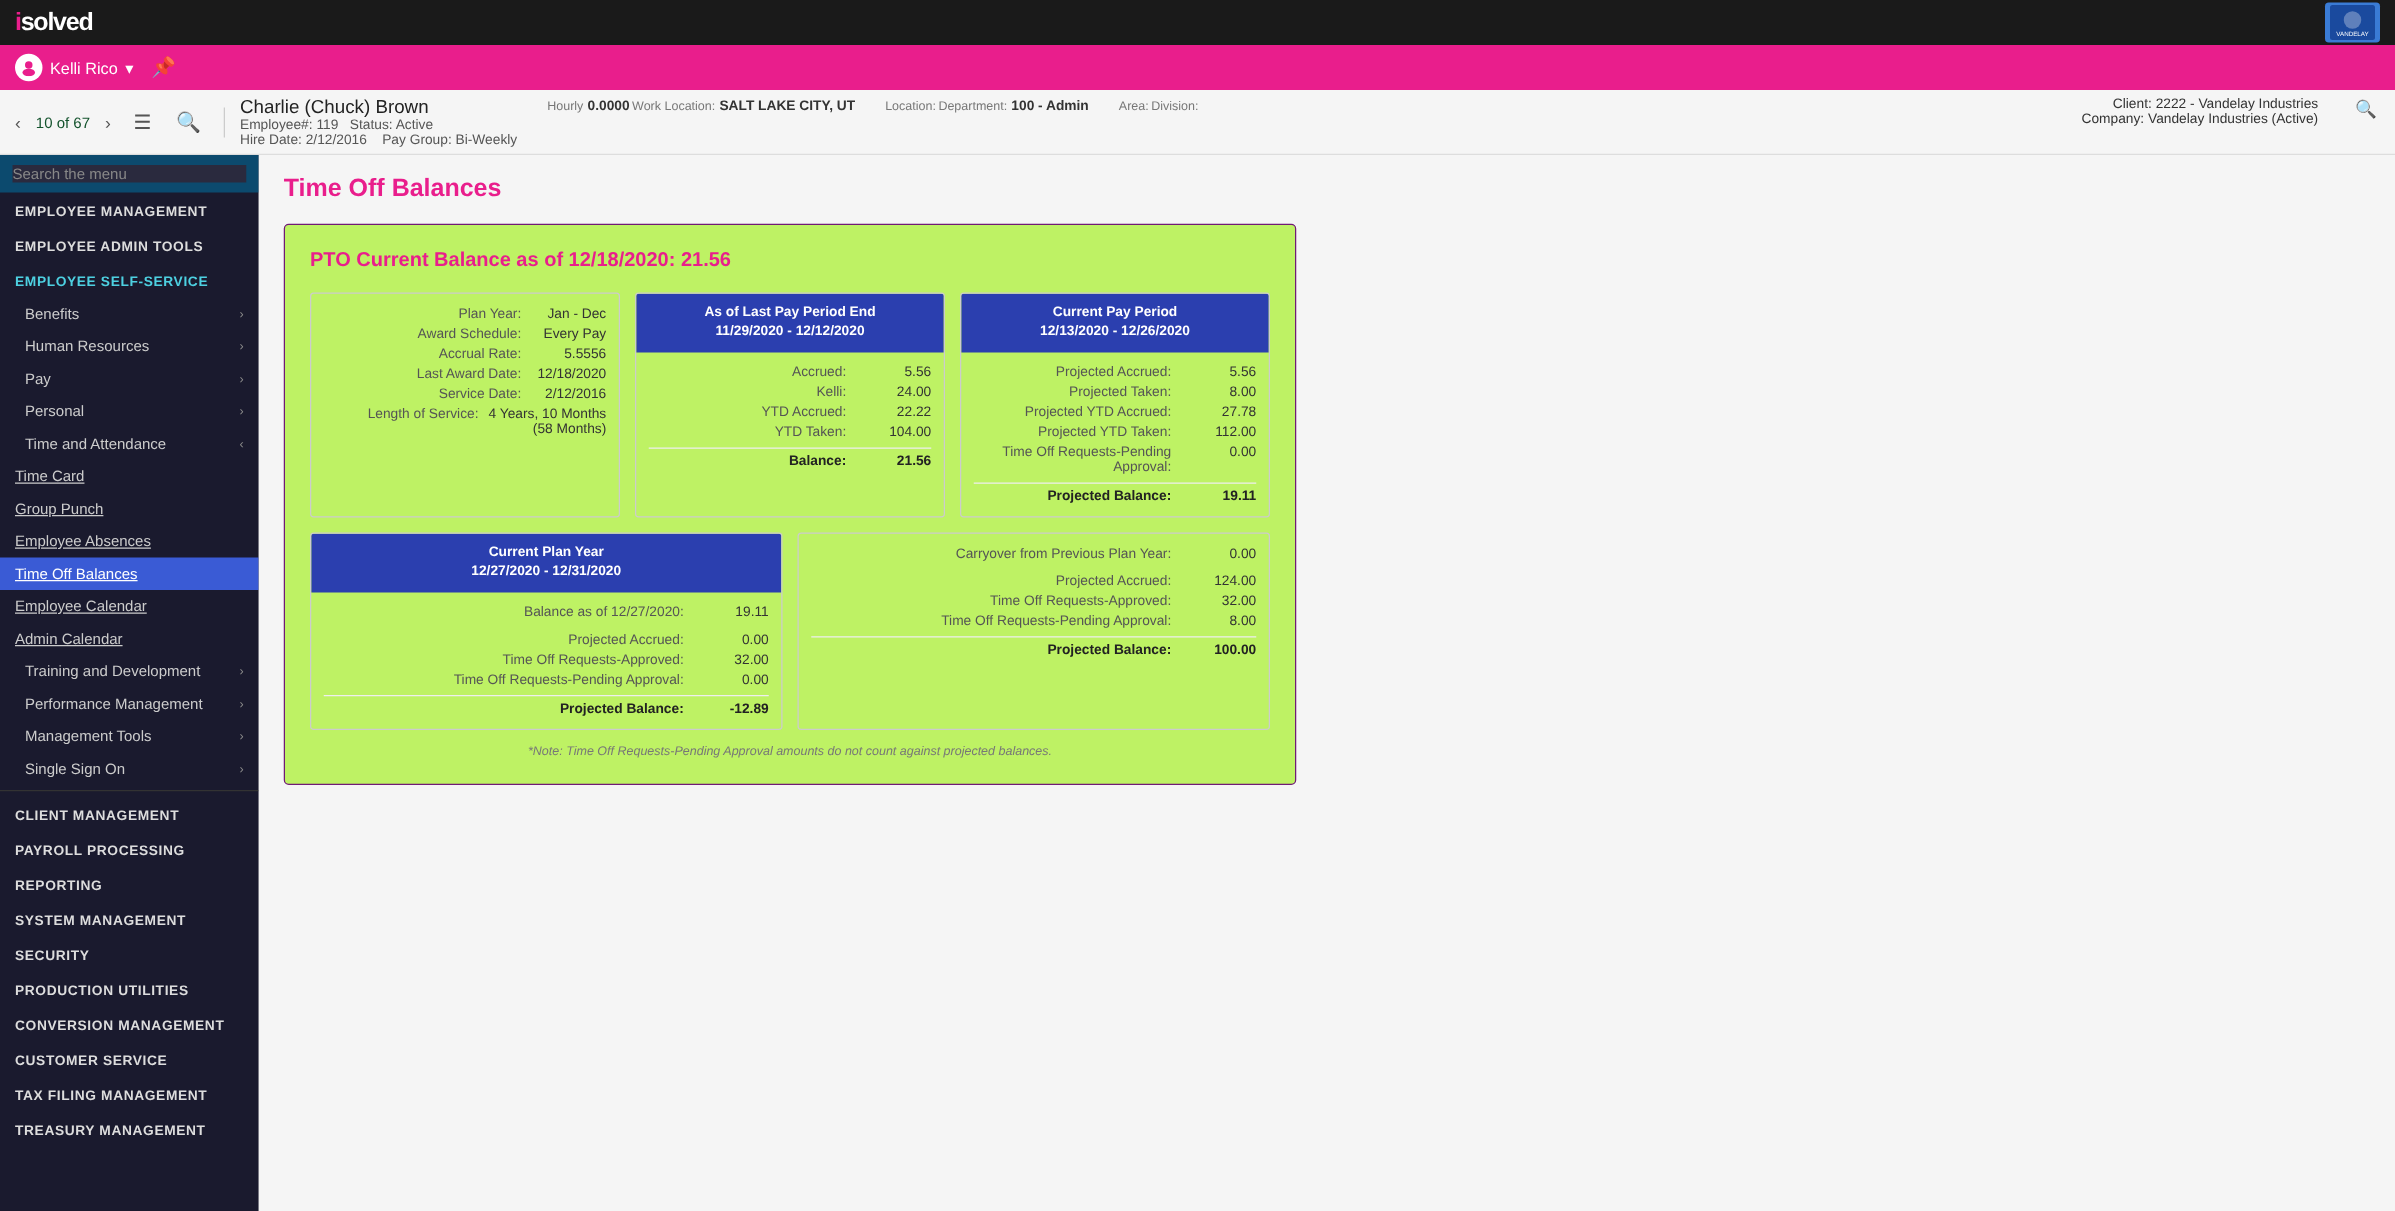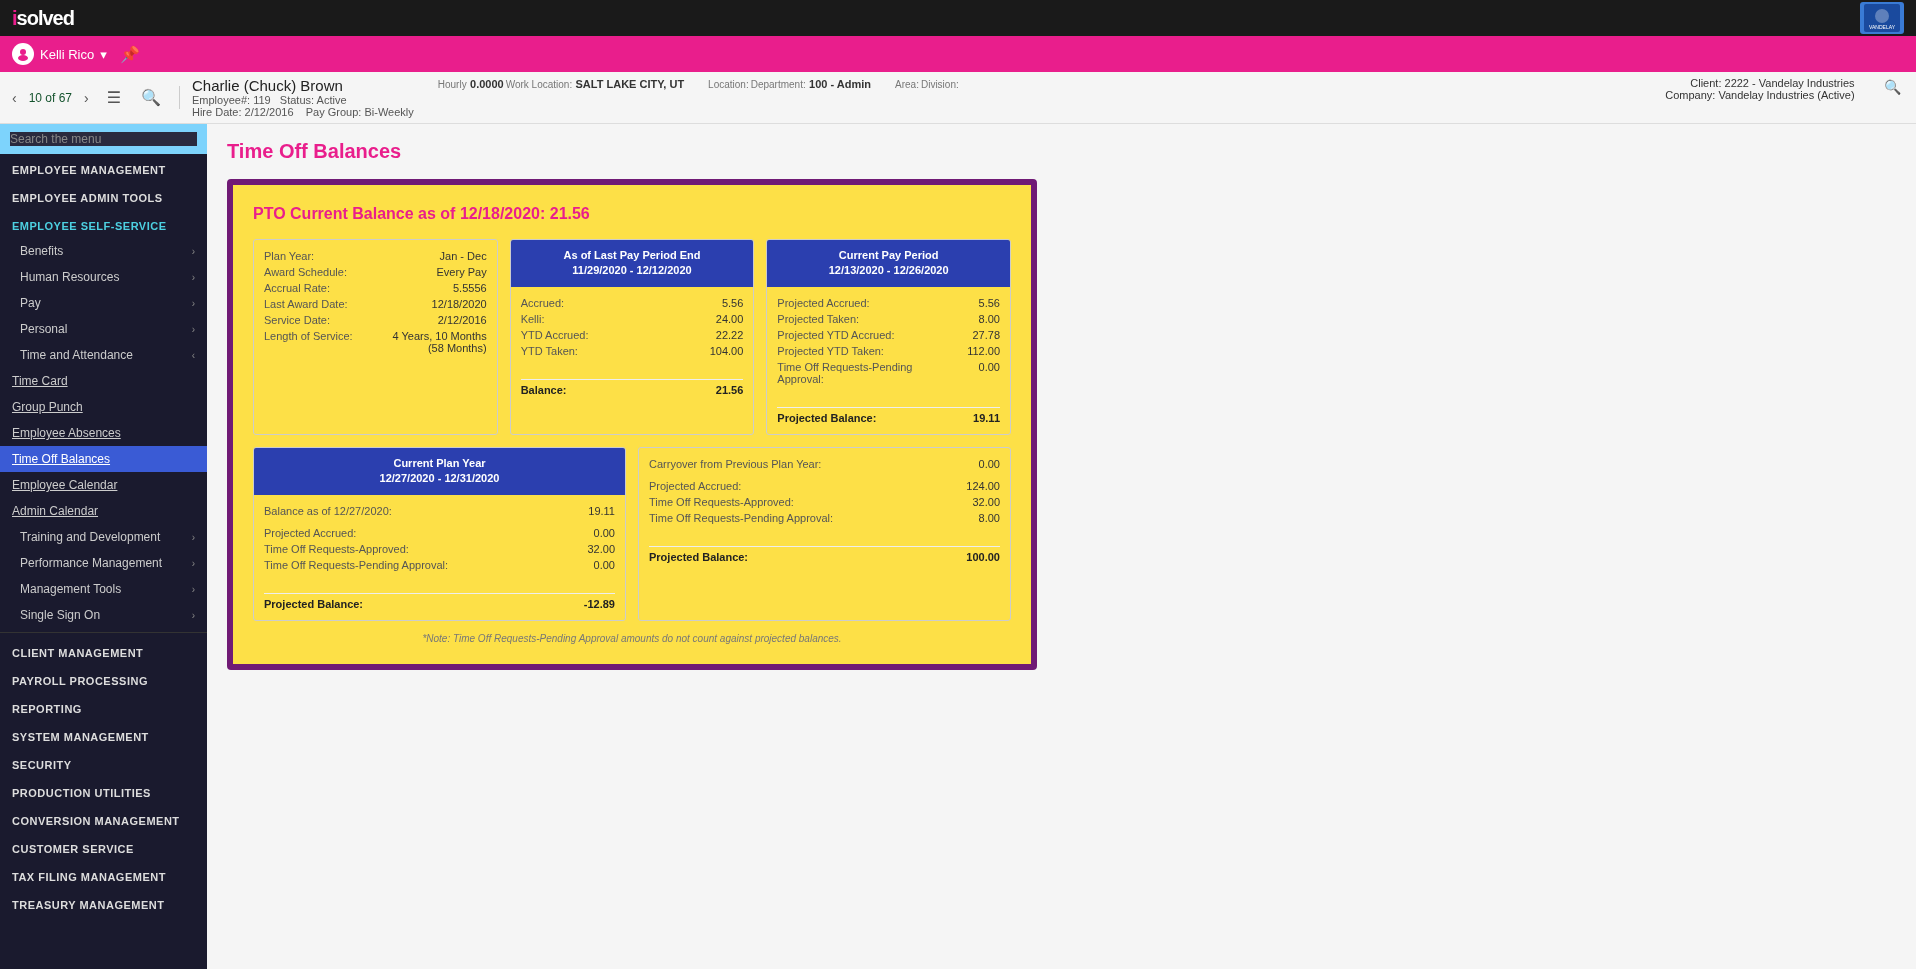--- a/index.html
+++ b/index.html
@@ -141,21 +141,21 @@
     
     .sidebar {
       width: 207px;
       min-width: 207px;
       background: #1a1a2e;
       overflow-y: auto;
       display: flex;
       flex-direction: column;
     }
     .sidebar-search {
-      background: #7dd3fc;
+      background: #0c4a6e;
       padding: 8px 10px;
     }
     .sidebar-search input {
       width: 100%;
       background: #2a2a3e;
       border: none;
       color: #aaa;
       font-size: 12px;
       outline: none;
     }
@@ -199,22 +199,22 @@
 
     .page-title {
       color: #e91e8c;
       font-size: 20px;
       font-weight: bold;
       margin-bottom: 16px;
     }
 
     
     .pto-card {
-      background: #fde047;
-      border: 6px solid #701a75;
+      background: #bef264;
+      border: 1px solid #701a75;
       border-radius: 4px;
       padding: 20px;
       max-width: 810px;
     }
 
     .pto-balance-title {
       color: #e91e8c;
       font-size: 16px;
       font-weight: bold;
       margin-bottom: 16px;
@@ -245,23 +245,23 @@
     .pto-panel-body {
       padding: 8px 10px;
     }
 
     .pto-row {
       display: flex;
       justify-content: space-between;
       padding: 2px 0;
       font-size: 11px;
     }
-    .pto-row .label { color: #555; flex: 1; padding-right: 8px; }
+    .pto-row .label { color: #555; text-align: right; flex: 1; padding-right: 8px; }
     .pto-row .value { color: #333; min-width: 60px; text-align: right; }
-    .pto-row.bold-row { font-weight: bold; border-top: 1px solid #eee; margin-top: 20px; padding-top: 4px; }
+    .pto-row.bold-row { font-weight: bold; border-top: 1px solid #eee; margin-top: 4px; padding-top: 4px; }
     .pto-row.bold-row .label { color: #222; }
     .pto-row.bold-row .value { color: #222; }
 
     .pto-bottom-grid {
       display: grid;
       grid-template-columns: 1fr 1fr;
       gap: 12px;
       margin-top: 12px;
     }
 

